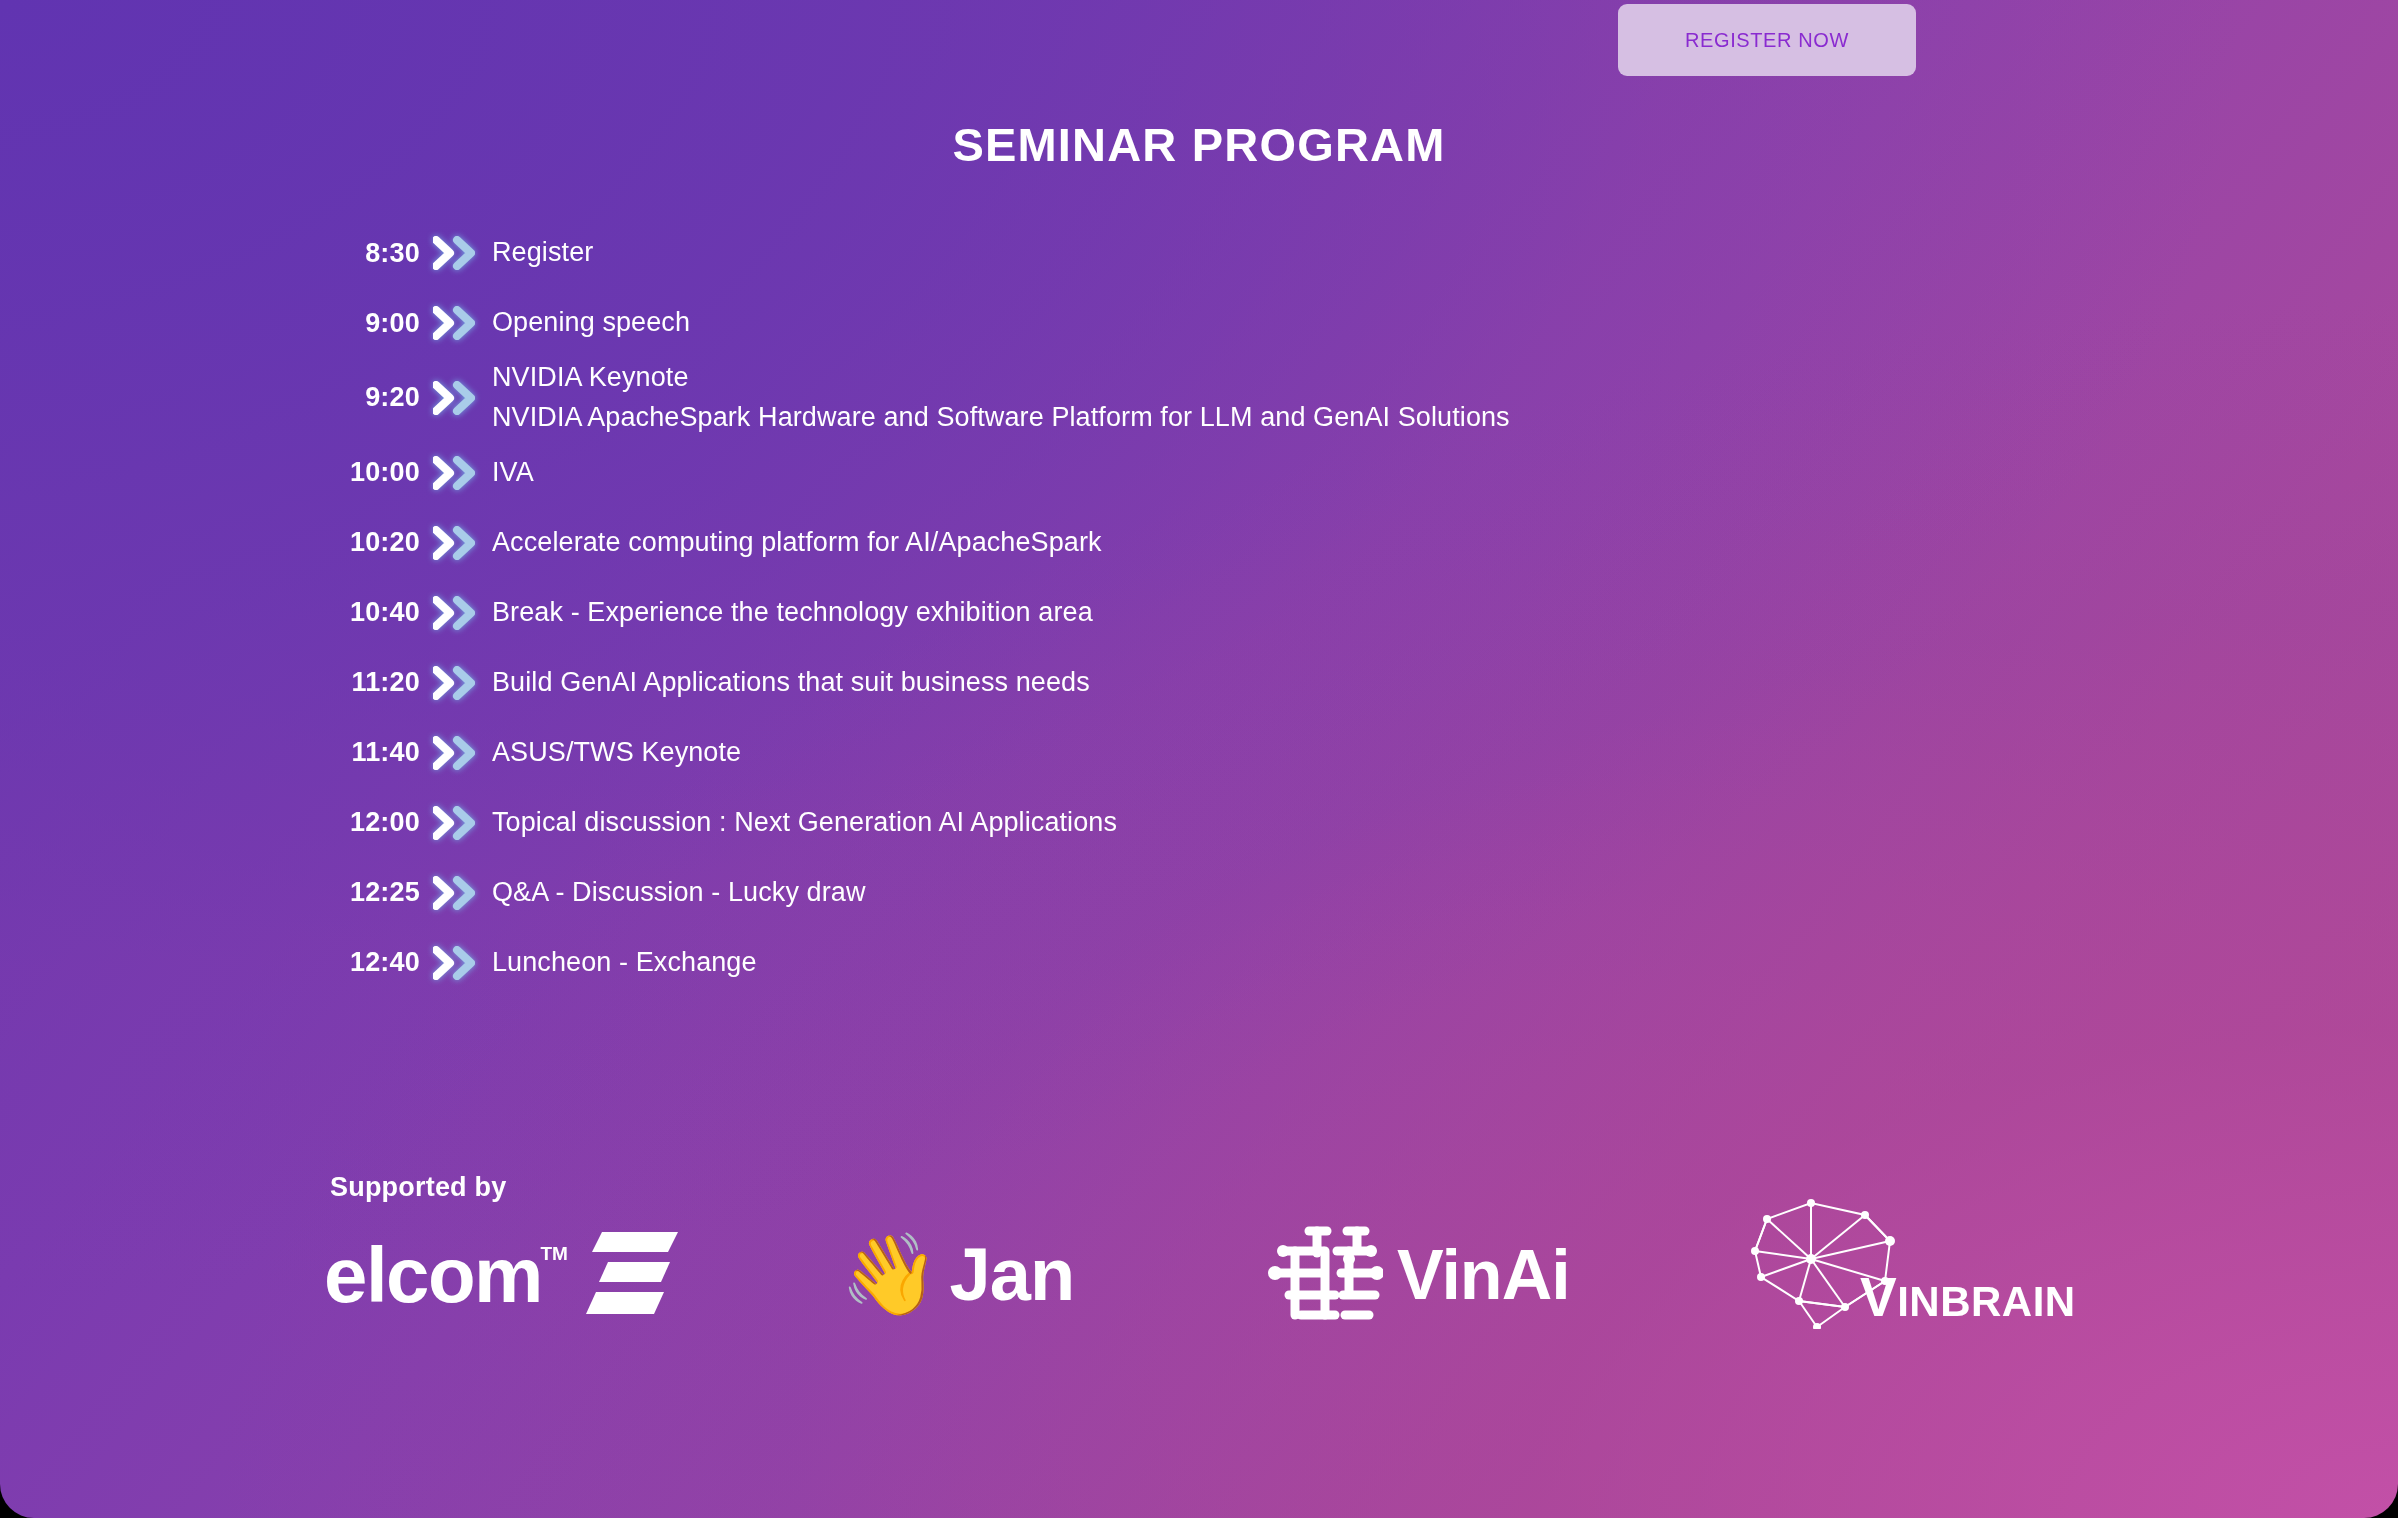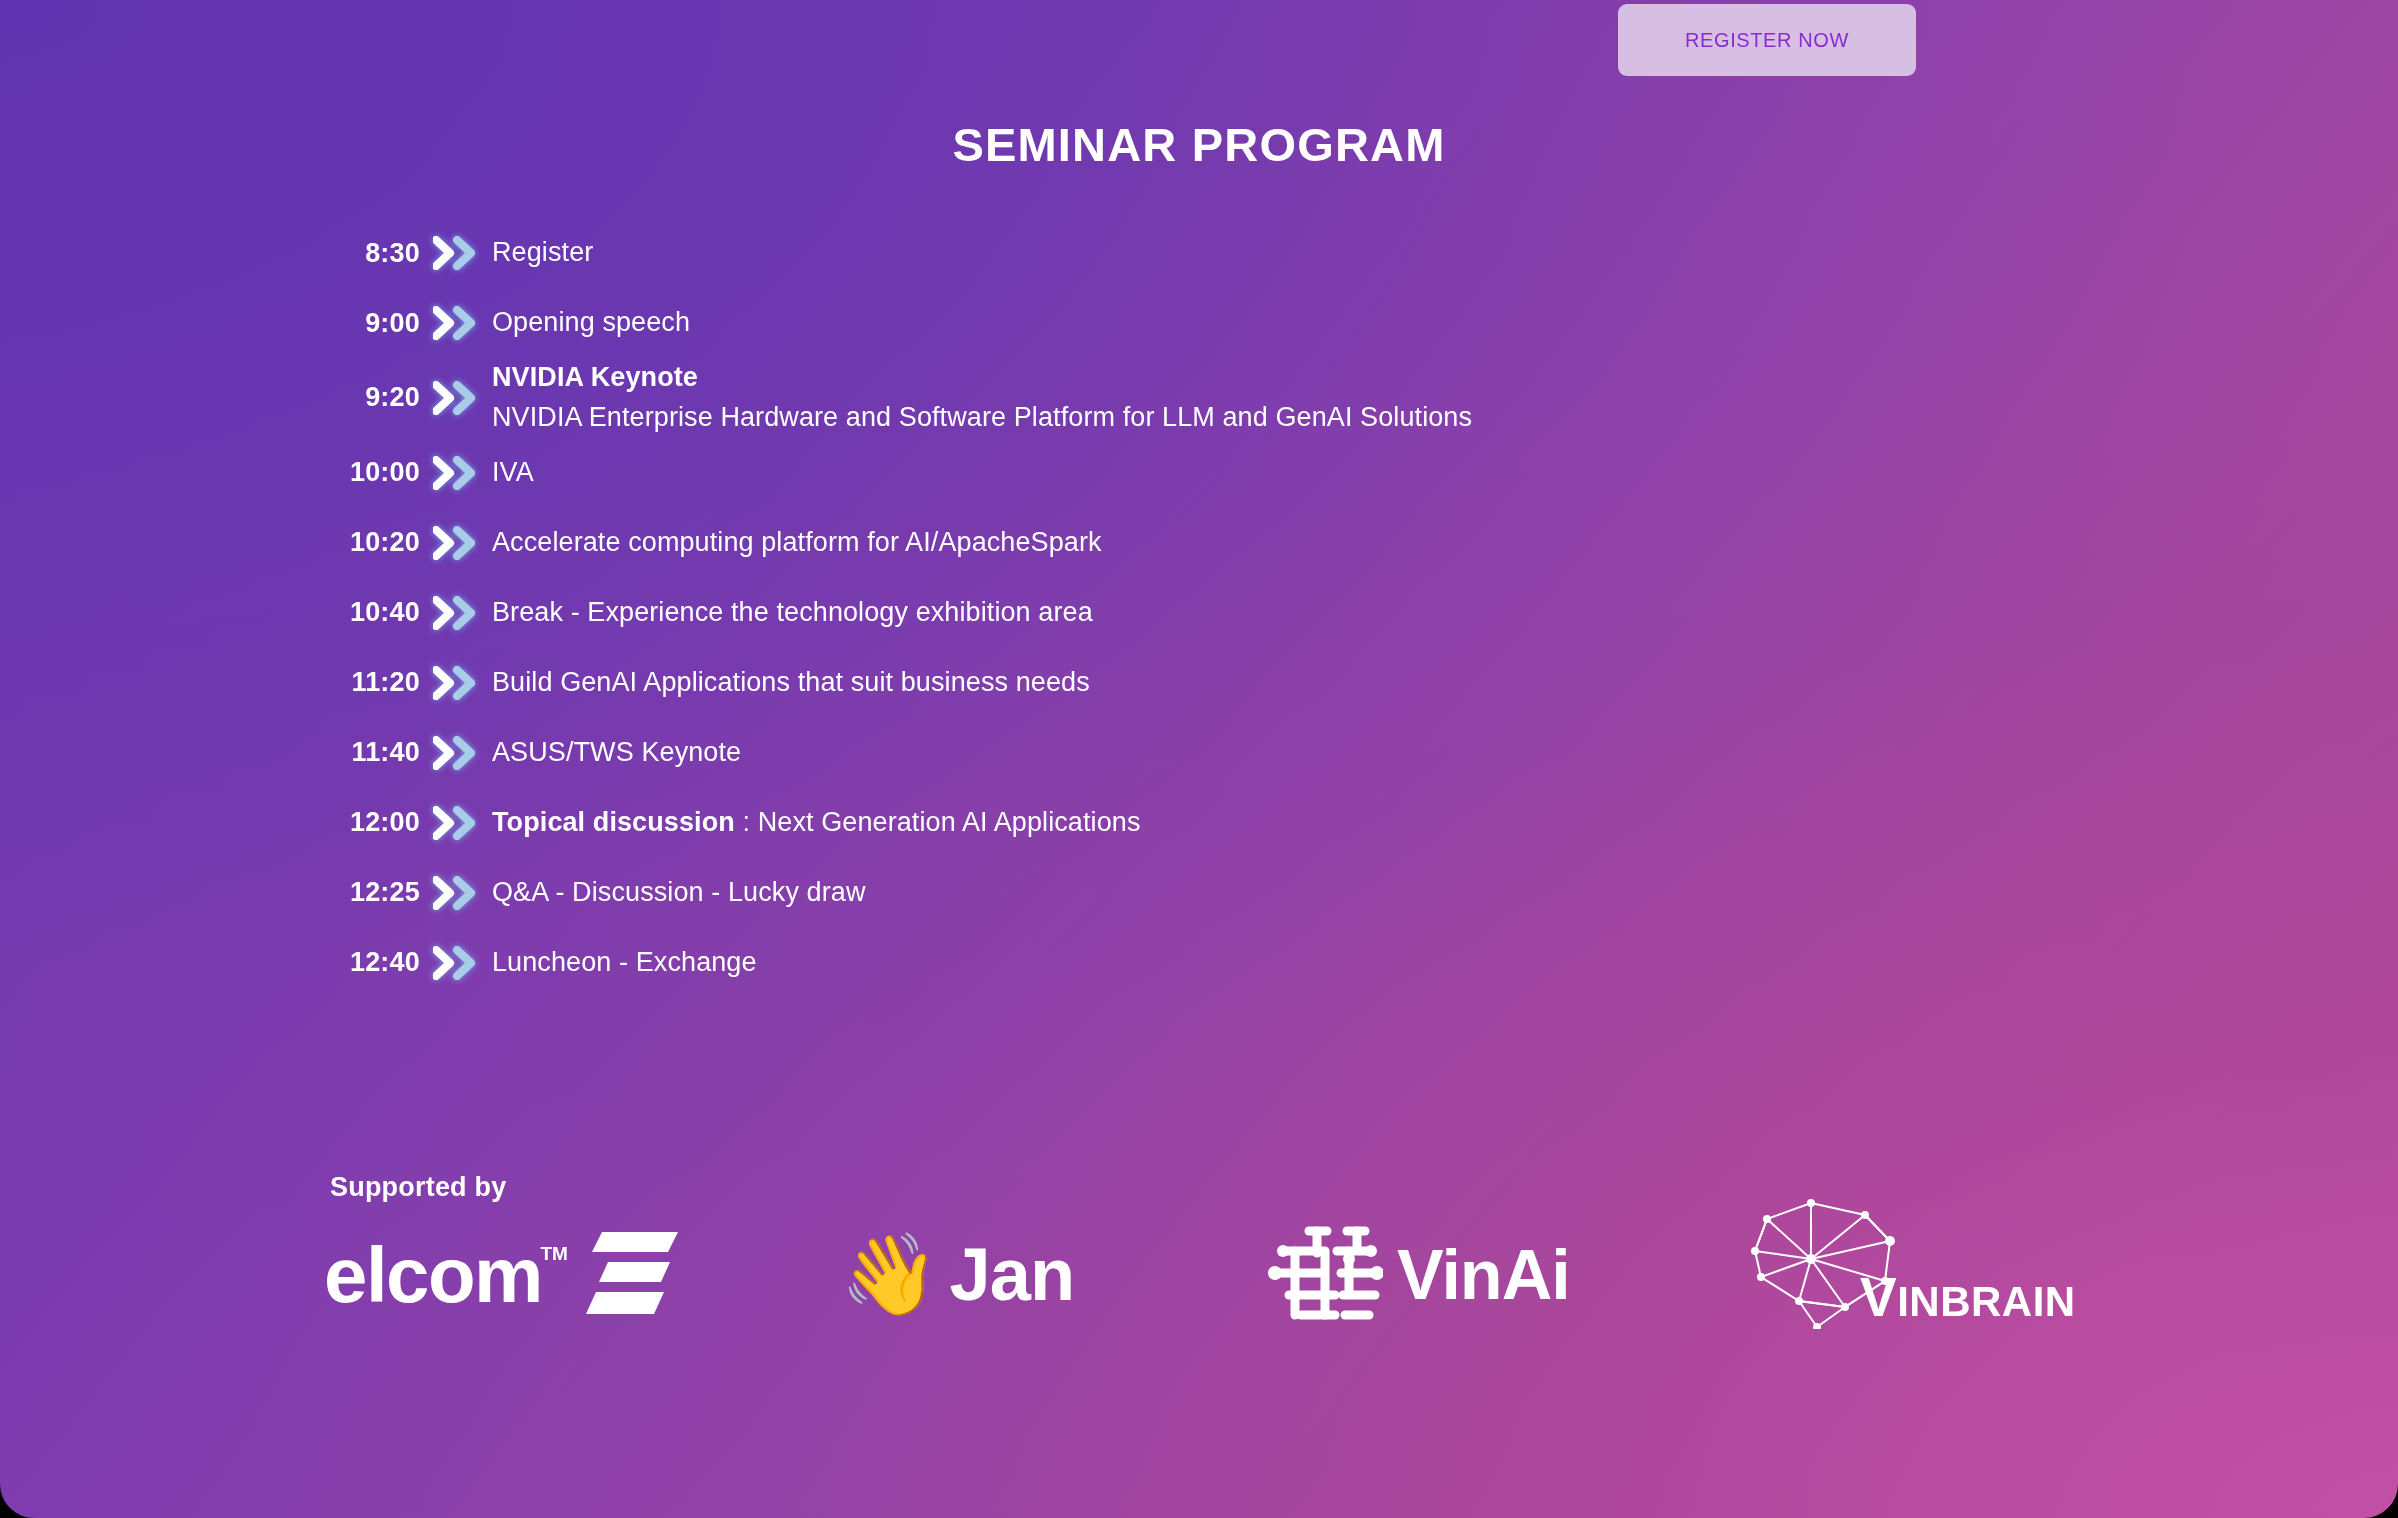--- a/index.html
+++ b/index.html
@@ -77,21 +77,21 @@
     justify-content:center;
   }
   .row-icon svg { display:block; filter:drop-shadow(0 0 3px rgba(120,180,235,0.9)); }
   .row-text {
     color:#ffffff;
     font-size:27px;
     line-height:1.48;
     font-weight:400;
     letter-spacing:0.1px;
   }
-  .row-text .t-bold { font-weight:bold;margin-top:26px; }
+  .row-text .t-bold { font-weight:normal;margin-top:26px; }
   .row-text .t-line { display:block; }
 
   
   #supported-label {
     position:absolute;
     left:330px; top:1172px;
     color:#ffffff;
     font-size:27px;
     font-weight:bold;
     letter-spacing:0.2px;
@@ -200,21 +200,21 @@
       <div class="agenda-row">
         <div class="row-time">9:20</div>
         <div class="row-icon">
     <svg width="46" height="34" viewBox="0 0 46 34">
       <path d="M3 4 L17 17 L3 30" fill="none" stroke="#ffffff" stroke-width="8" stroke-linecap="round" stroke-linejoin="round"></path>
       <path d="M24 4 L38 17 L24 30" fill="none" stroke="#a9cce9" stroke-width="8" stroke-linecap="round" stroke-linejoin="round"></path>
     </svg>
         </div>
         <div class="row-text">
           <span class="t-line"><span class="t-bold">NVIDIA Keynote</span></span>
-          <span class="t-line">NVIDIA Enterprise Hardware and Software Platform for LLM and GenAI Solutions</span>
+          <span class="t-line">NVIDIA ApacheSpark Hardware and Software Platform for LLM and GenAI Solutions</span>
         </div>
       </div>
       <div class="agenda-row">
         <div class="row-time">10:00</div>
         <div class="row-icon">
     <svg width="46" height="34" viewBox="0 0 46 34">
       <path d="M3 4 L17 17 L3 30" fill="none" stroke="#ffffff" stroke-width="8" stroke-linecap="round" stroke-linejoin="round"></path>
       <path d="M24 4 L38 17 L24 30" fill="none" stroke="#a9cce9" stroke-width="8" stroke-linecap="round" stroke-linejoin="round"></path>
     </svg>
         </div>

